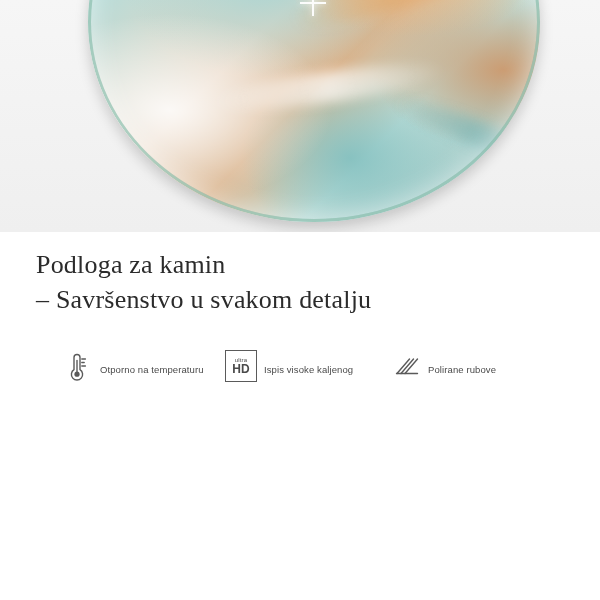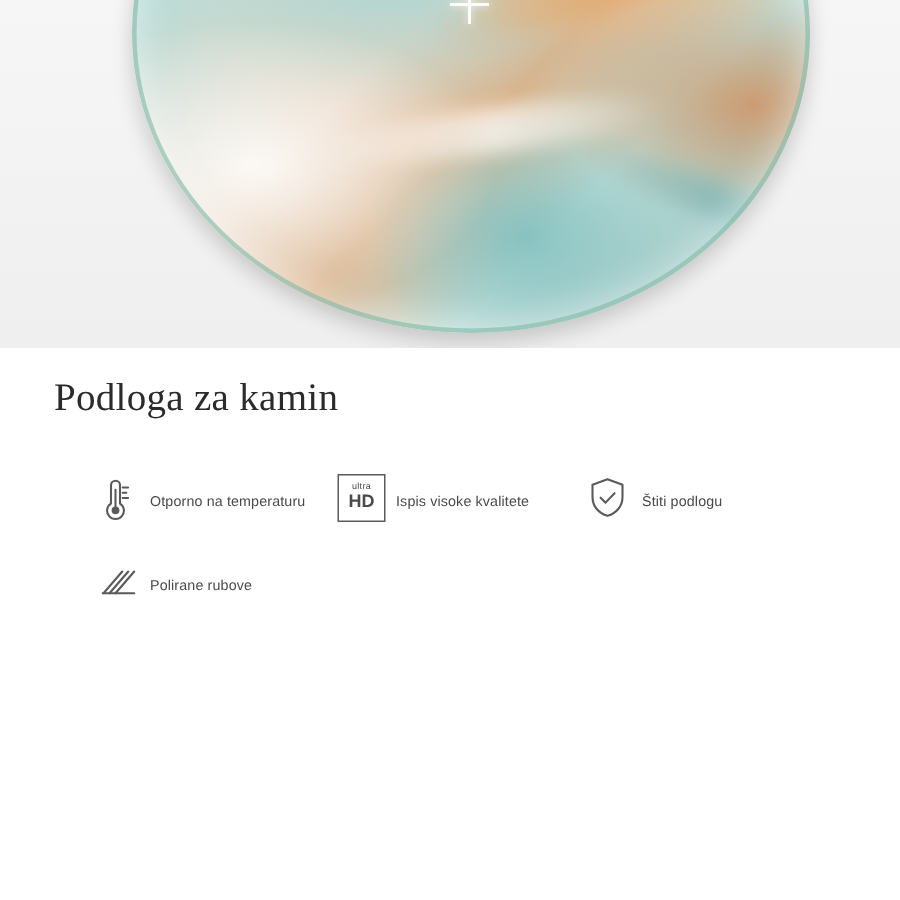--- a/index.html
+++ b/index.html
@@ -165,20 +165,21 @@
 
       <div class="marble-vein v3"></div>
       <div class="marble-vein v4"></div>
       <div class="sparkle"></div>
     </div>
   </div>
 
   <div class="content">
     <h1 class="headline">
       <span>Podloga za kamin</span>
+      <span class="line2">– Savršenstvo u svakom detalju</span>
     </h1>
 
     <div class="features">
 
       <div class="feature">
         <div class="feature-icon">
           <svg width="40" height="40" viewBox="0 0 40 40">
             <path class="ico-stroke" d="M20 8.5a3 3 0 0 1 3 3v12.2a5.6 5.6 0 1 1-6 0V11.5a3 3 0 0 1 3-3z"></path>
             <path class="ico-stroke" d="M20 14.5v11.3"></path>
             <circle class="ico-fill" cx="20" cy="28.2" r="2.6"></circle>
@@ -188,32 +189,23 @@
         <div class="feature-label">Otporno na temperaturu</div>
       </div>
 
       <div class="feature">
         <div class="feature-icon">
           <div class="hd-box">
             <span class="hd-ultra">ultra</span>
             <span class="hd-hd">HD</span>
           </div>
         </div>
-        <div class="feature-label">Ispis visoke kvalitete</div>
+        <div class="feature-label">Ispis visoke kaljenog</div>
       </div>
 
-      <div class="feature">
-        <div class="feature-icon">
-          <svg width="40" height="40" viewBox="0 0 40 40">
-            <path class="ico-stroke" d="M20 7.5l10 3.6v8.2c0 6.3-4.2 10.9-10 12.6-5.8-1.7-10-6.3-10-12.6v-8.2L20 7.5z"></path>
-            <path class="ico-stroke" d="M15.4 19.8l3.3 3.3 6-6.3"></path>
-          </svg>
-        </div>
-        <div class="feature-label">Štiti podlogu</div>
-      </div>
 
 
       <div class="feature">
         <div class="feature-icon">
           <svg width="40" height="40" viewBox="0 0 40 40">
             <path class="ico-stroke" d="M12 27.5L24.5 13M16 27.5L28.5 13M20 27.5L32.5 13"></path>
             <path class="ico-stroke" d="M11.5 27.5h21"></path>
           </svg>
         </div>
         <div class="feature-label">Polirane rubove</div>

